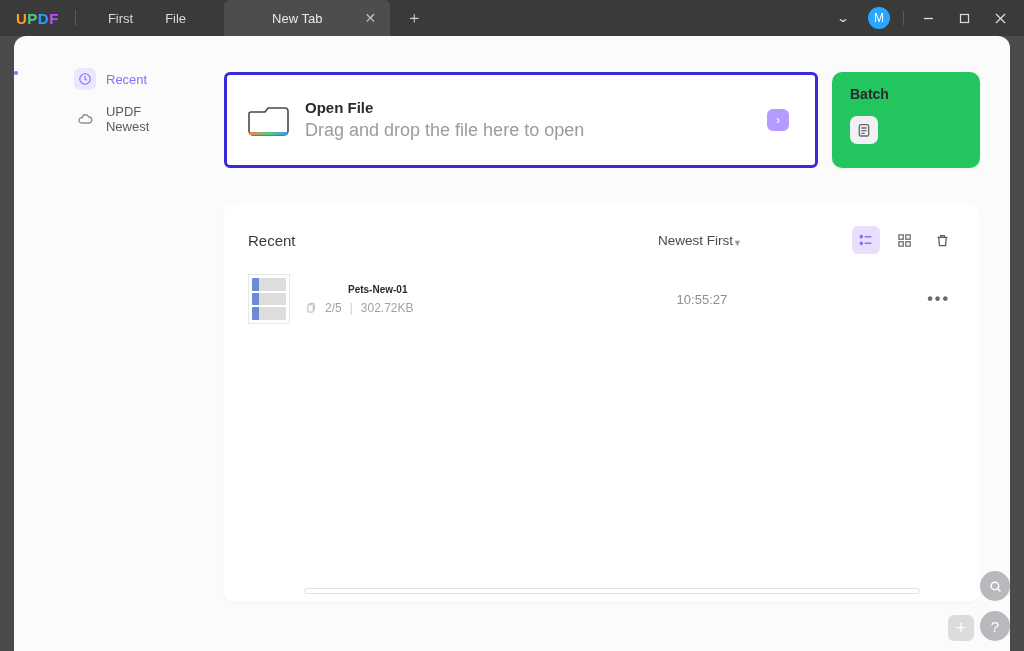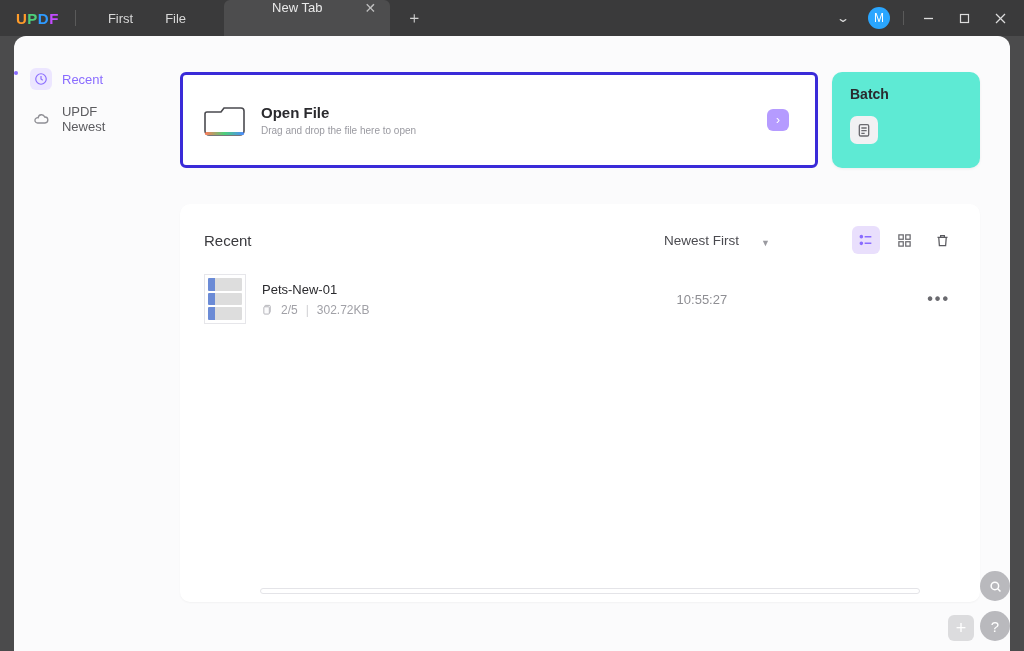--- a/index.html
+++ b/index.html
@@ -2,64 +2,64 @@
 <html><head>
 <meta charset="utf-8">
 <style>
   * { box-sizing: border-box; margin: 0; padding: 0; }
   html, body { width: 1024px; height: 651px; font-family: "Segoe UI", Arial, sans-serif; background: #333; overflow: hidden; }
   .titlebar { height: 36px; background: #3a3a3b; display: flex; align-items: center; color: #d8d8d8; font-size: 13px; }
   .logo { margin-left: 16px; font-weight: 700; font-size: 15px; letter-spacing: 0.5px; text-align: right; }
   .logo .u { color: #ff9c2a; } .logo .p { color: #4dcf7a; } .logo .d { color: #2e9bff; } .logo .f { color: #c24bff; }
   .vsep { width: 1px; height: 16px; background: #5a5a5a; margin: 0 16px; }
   .menu-item { padding: 0 16px; cursor: default; }
-  .tab { display: flex; height: 36px; background: #4d4d4e; color: #eaeaea; border-radius: 6px 6px 0 0; padding: 0 14px 0 48px; margin-left: 22px; }
+  .tab { display: flex; align-items: center; height: 36px; background: #4d4d4e; color: #eaeaea; border-radius: 6px 6px 0 0; padding: 0 14px 0 48px; margin-left: 22px; }
   .tab .close { margin-left: 42px; font-size: 14px; color: #bfbfbf; }
   .addtab { margin-left: 16px; font-size: 16px; color: #cfcfcf; }
   .tb-spacer { flex: 1; }
   .tb-icon { width: 36px; height: 36px; display: flex; align-items: center; justify-content: center; color: #dcdcdc; }
   .chev { font-size: 12px; transform: scaleX(1.4); }
   .avatar { width: 22px; height: 22px; border-radius: 50%; background: #2aa6ff; color: #fff; display: flex; align-items: center; justify-content: center; font-size: 12px; }
   .tb-right-sep { width: 1px; height: 14px; background: #5a5a5a; margin: 0 6px; }
   .win-btn svg, .tb-icon svg { display: block; }
 
   .workspace { position: relative; height: 615px; background: #4b4b4c; }
-  .win-surface { position: absolute; left: 14px; right: 14px; top: 0; bottom: 0; background: #fbfbfc; border-radius: 12px 12px 0 0; display: flex; overflow: hidden; }
+  .win-surface { position: absolute; left: 14px; right: 14px; top: 0; bottom: 0; background: #fbfbfc; border-radius: 12px 12px 0 0; display: flex; overflow: hidden; padding-left: 44px; }
 
   .sidebar { width: 130px; padding-top: 20px; }
   .active-dot { position: absolute; left: 0; top: 35px; width: 4px; height: 4px; border-radius: 50%; background: #8a6cff; }
   .side-item { display: flex; align-items: center; height: 30px; padding-left: 16px; margin: 8px 0 10px 0; color: #5b5b5f; font-size: 13px; }
   .side-item.active { color: #8a6cff; }
   .side-ico { width: 22px; height: 22px; display: flex; align-items: center; justify-content: center; margin-right: 10px; }
   .side-item.active .side-ico { background: #ece6ff; border-radius: 6px; }
 
   .main { flex: 1; padding: 36px 30px 0 36px; position: relative; }
   .top-row { display: flex; gap: 14px; }
   .open-card { flex: 1; height: 96px; border: 3px solid #3a2bd8; border-radius: 6px; background: #fff; display: flex; align-items: center; padding: 0 20px; position: relative; }
   .folder { width: 44px; height: 40px; margin-right: 14px; }
   .open-card h3 { font-size: 15px; color: #2a2a2e; font-weight: 600; margin-bottom: 4px; }
-  .open-card p { font-size: 10px; color: #9a9aa1; }
+  .open-card p { font-size: 18px; color: #9a9aa1; }
   .open-go { position: absolute; right: 26px; top: 50%; transform: translateY(-50%); width: 22px; height: 22px; border-radius: 6px; background: #b59bff; display: flex; align-items: center; justify-content: center; color: #fff; font-size: 12px; }
-  .batch-card { width: 148px; height: 96px; background: #5eead4; border-radius: 10px; padding: 14px 18px; box-shadow: 0 1px 3px rgba(0,0,0,0.06); }
+  .batch-card { width: 148px; height: 96px; background: #22c55e; border-radius: 10px; padding: 14px 18px; box-shadow: 0 1px 3px rgba(0,0,0,0.06); }
   .batch-card .label { font-size: 14px; color: #2a2a2e; font-weight: 600; margin-bottom: 14px; }
   .batch-ico { width: 28px; height: 28px; border-radius: 7px; background: #f1f1f3; display: flex; align-items: center; justify-content: center; color: #5b5b5f; }
 
   .list-panel { margin-top: 36px; background: #fff; border-radius: 10px; padding: 22px 24px; height: 398px; box-shadow: 0 1px 2px rgba(0,0,0,0.04); position: relative; }
   .list-head { display: flex; align-items: center; }
   .list-head h4 { font-size: 15px; color: #3a3a3e; font-weight: 500; }
   .list-head .spacer { flex: 1; }
-  .sort { font-size: 13.5px; color: #4a4a4f; display: flex; align-items: flex-end; gap: 22px; margin-right: 72px; }
+  .sort { font-size: 13.5px; color: #4a4a4f; display: flex; align-items: flex-end; gap: 0; margin-right: 100px; }
   .view-btn { width: 28px; height: 28px; display: flex; align-items: center; justify-content: center; border-radius: 6px; margin-left: 10px; color: #6a6a6f; }
   .view-btn.active { background: #e9dffc; color: #8a6cff; }
 
   .file-row { display: flex; align-items: center; margin-top: 20px; }
   .thumb { width: 42px; height: 50px; background: #fff; border: 1px solid #e6e6ea; display: flex; flex-direction: column; padding: 3px; gap: 2px; }
   .thumb div { flex: 1; background: linear-gradient(90deg, #6b8bd6 20%, #ddd 20%); border-radius: 1px; }
   .file-info { margin-left: 16px; }
-  .file-name { font-size: 13px; color: #2a2a2e; font-weight: 400; margin-bottom: 6px; }
+  .file-name { font-size: 10px; color: #2a2a2e; font-weight: 700; margin-bottom: 6px; margin-left: 42px; }
   .file-meta { font-size: 12px; color: #a1a1a7; display: flex; align-items: center; gap: 8px; }
   .file-time { margin-left: auto; margin-right: 200px; color: #8e8e93; font-size: 13px; }
   .row-more { color: #6a6a6f; letter-spacing: 2px; font-weight: 700; margin-right: 6px; }
   .hscroll { position: absolute; left: 80px; right: 60px; bottom: 8px; height: 6px; border: 1px solid #e4e4e8; border-radius: 4px; }
 
   .fab-stack { position: absolute; right: 14px; bottom: 10px; display: flex; flex-direction: column; gap: 10px; }
   .fab { width: 30px; height: 30px; border-radius: 50%; background: #b9b9bd; color: #fff; display: flex; align-items: center; justify-content: center; font-size: 15px; }
   .addfab { position: absolute; right: 50px; bottom: 10px; width: 26px; height: 26px; border-radius: 6px; background: #dcdcde; color: #fff; display: flex; align-items: center; justify-content: center; font-size: 18px; }
 </style>
 </head>

